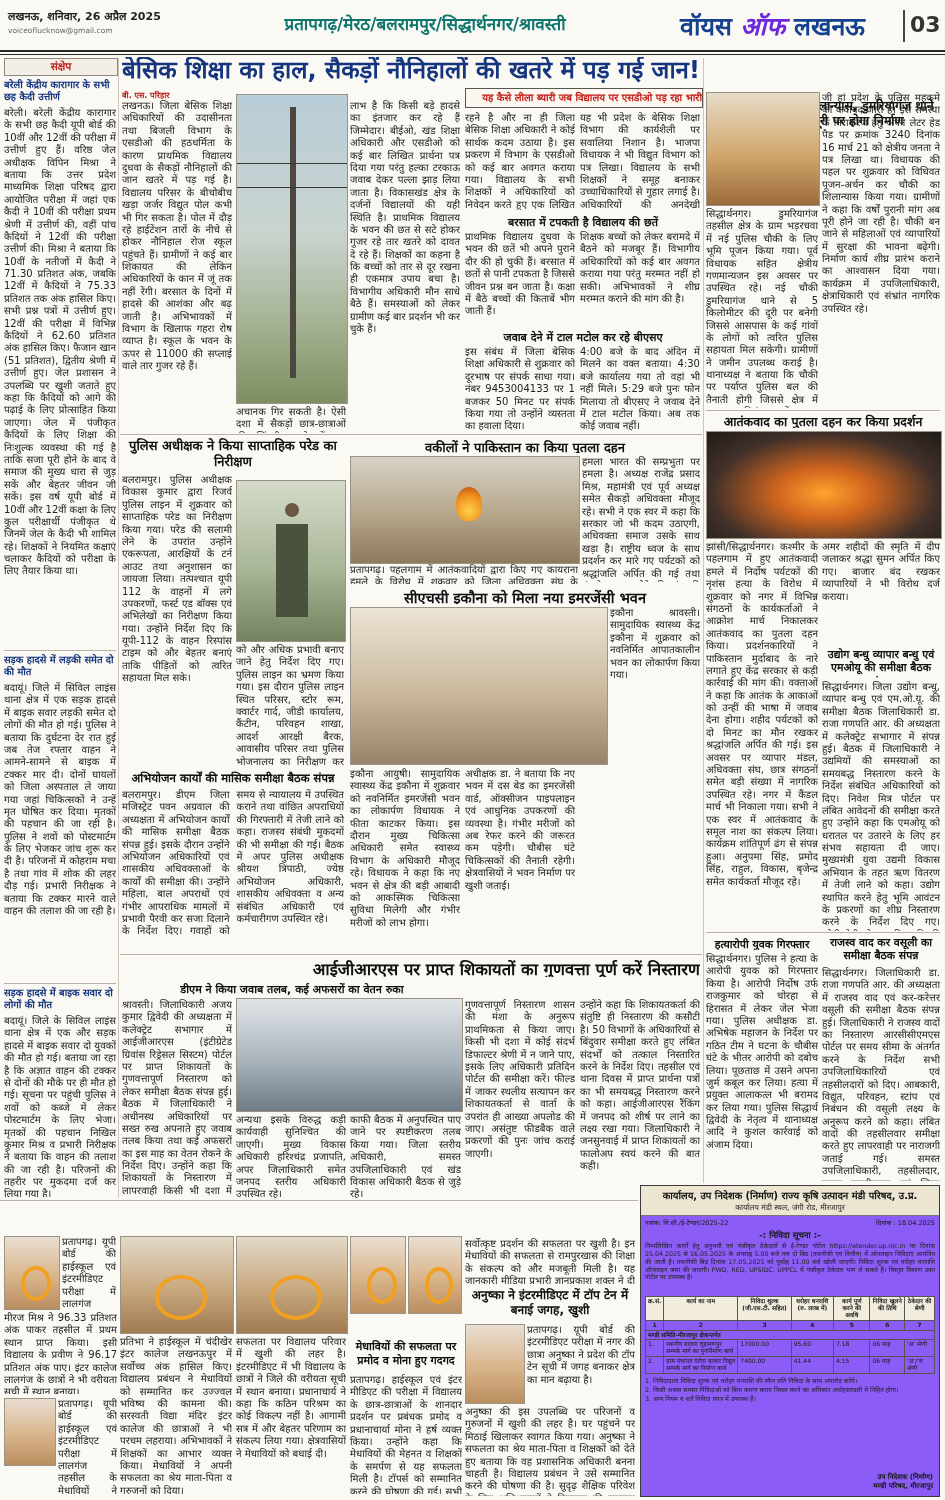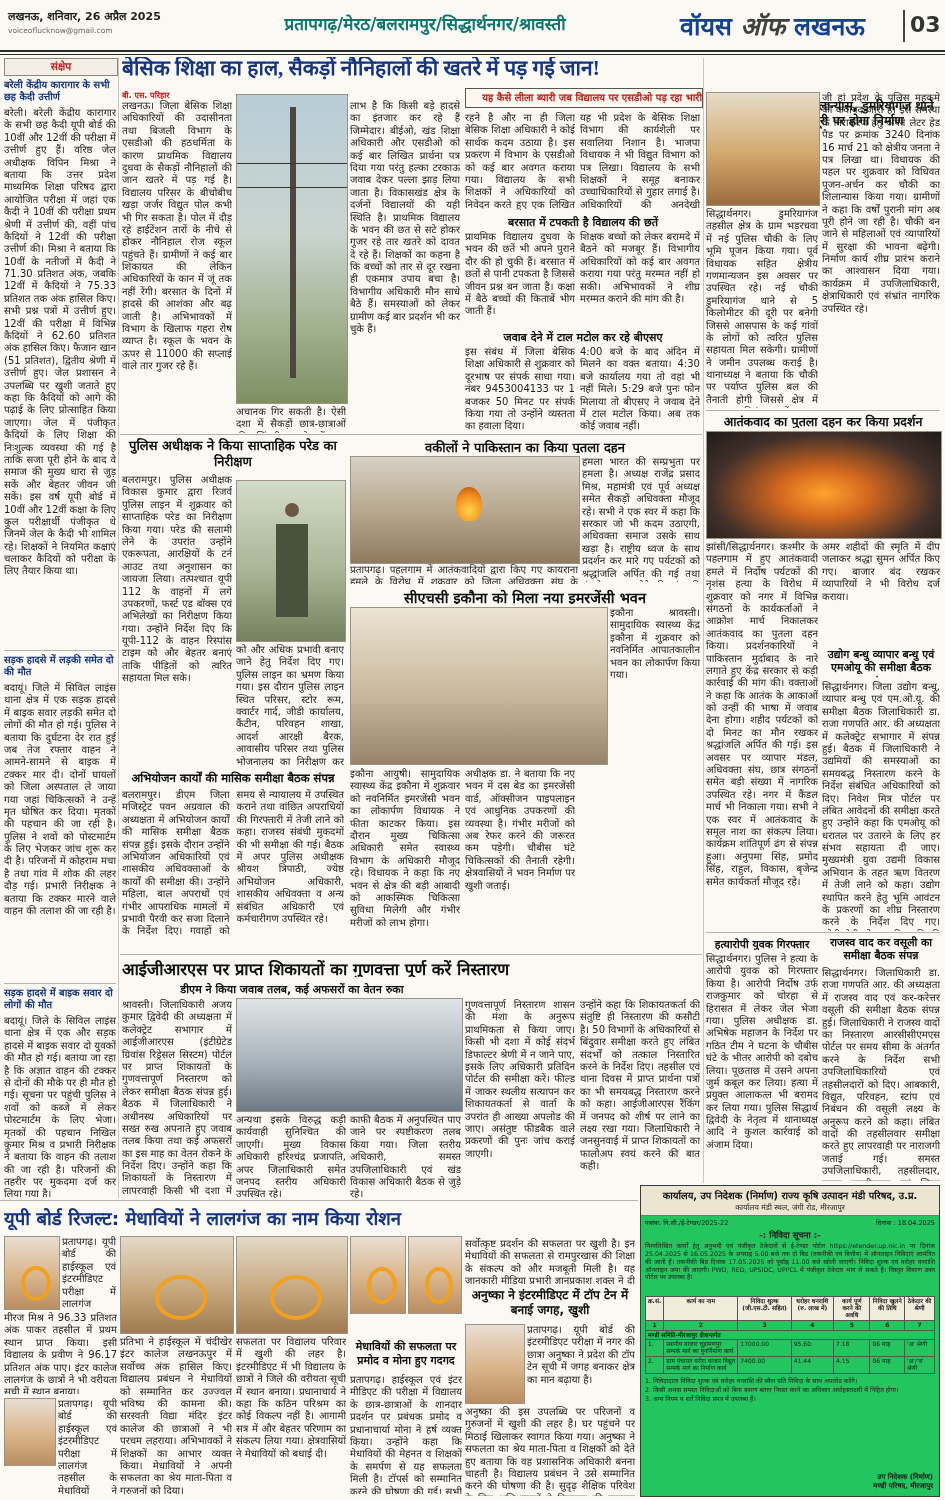--- a/index.html
+++ b/index.html
@@ -11,21 +11,21 @@
   .cols2{column-count:2;column-gap:7px;}
   .hl-blue{font-weight:bold;color:#15357e;}
   .hl-black{font-weight:bold;color:#101010;}
   .red{color:#c0211d;}
   .center{text-align:center;}
   .rule-h{position:absolute;height:1px;background:#b9b2a6;}
   .rule-v{position:absolute;width:1px;background:#cdc6ba;}
   
   .masthead{font-weight:bold;font-size:25px;letter-spacing:0;}
   .masthead .w1{color:#16418f;}
-  .masthead .w2{color:#404040;font-style:italic;}
+  .masthead .w2{color:#6d28d9;font-style:italic;}
   .masthead .w3{color:#16418f;}
   .pageno{font-weight:bold;font-size:22px;color:#333;}
   .hdr-bar{position:absolute;left:0;top:50px;width:945px;height:2px;background:#2a2a2a;}
   .hdr-bar2{position:absolute;left:0;top:54px;width:945px;height:1px;background:#2a2a2a;}
   
   .sankshep-box{border:1px solid #8d867a;background:#f3efe6;font-weight:bold;color:#c0211d;
                 font-size:10.5px;text-align:center;line-height:15px;}
   .boxed-head{border:1px solid #555;background:#fdf8ef;color:#c0211d;font-weight:bold;
               font-size:10px;text-align:right;line-height:18px;}
   
@@ -41,21 +41,21 @@
   .flame{position:absolute;left:46%;top:28%;width:26px;height:34px;border-radius:50% 50% 40% 40%;
          background:radial-gradient(circle at 50% 70%,#ffd24a,#f08a1d 60%,#b34e10);}
   .ph-chc{background:linear-gradient(180deg,#ece4d4 0%,#c9b89d 55%,#98836a 100%);}
   .ph-meeting{background:linear-gradient(180deg,#e0e4e7 0%,#aab4bc 55%,#6e7a85 100%);}
   .ph-ritual{background:linear-gradient(180deg,#e6dcc8 0%,#d2a76c 55%,#9c6b3c 100%);}
   .ph-fire{background:radial-gradient(ellipse at 50% 58%,#ffa22e 0%,#d2661e 28%,#41302a 68%,#201b18 100%);}
   .ph-portrait{background:linear-gradient(180deg,#e9ded2 0%,#d9b48a 55%,#b98e60 100%);}
   .ph-group{background:linear-gradient(180deg,#e3d9c8 0%,#c8a87e 55%,#a07a50 100%);}
   .garland{position:absolute;left:30%;top:40%;width:40%;height:38%;border:4px solid #f0a122;border-radius:50%;}
   
-  .tender-box{border:1.6px solid #3b3b3b;background:#22c55e;}
+  .tender-box{border:1.6px solid #3b3b3b;background:#8b5cf6;}
   .tender-band{background:#ece5d2;border-bottom:1px solid #777;}
   .tender-title{font-weight:bold;font-size:9.8px;text-align:center;color:#111;}
   .tender-sub{font-size:7.6px;text-align:center;color:#222;}
   .tender-small{font-size:6.3px;line-height:1.25;text-align:justify;color:#222;}
   table.tnd{border-collapse:collapse;width:100%;font-size:6px;line-height:1.15;}
   table.tnd th,table.tnd td{border:1px solid #555;padding:1px 2px;vertical-align:top;}
   table.tnd th{font-weight:bold;text-align:center;background:#f2ecdd;}
   .num-cell{text-align:center;font-weight:bold;}
 </style>
 </head>
@@ -84,21 +84,21 @@
   <div class="abs sankshep-box" style="left:4px;top:58px;width:112px;height:16px;text-align:center;">संक्षेप</div>
   <div class="abs hl-blue clip" style="left:4px;top:79px;width:112px;height:26px;font-size:9.8px;line-height:1.2;">बरेली केंद्रीय कारागार के सभी छह कैदी उत्तीर्ण</div>
   <div class="abs body-txt clip" style="left:4px;top:107px;width:112px;height:540px;">बरेली। बरेली केंद्रीय कारागार के सभी छह कैदी यूपी बोर्ड की 10वीं और 12वीं की परीक्षा में उत्तीर्ण हुए हैं। वरिष्ठ जेल अधीक्षक विपिन मिश्रा ने बताया कि उत्तर प्रदेश माध्यमिक शिक्षा परिषद द्वारा आयोजित परीक्षा में जहां एक कैदी ने 10वीं की परीक्षा प्रथम श्रेणी में उत्तीर्ण की, वहीं पांच कैदियों ने 12वीं की परीक्षा उत्तीर्ण की। मिश्रा ने बताया कि 10वीं के नतीजों में कैदी ने 71.30 प्रतिशत अंक, जबकि 12वीं में कैदियों ने 75.33 प्रतिशत तक अंक हासिल किए। सभी प्रश्न पत्रों में उत्तीर्ण हुए। 12वीं की परीक्षा में विभिन्न कैदियों ने 62.60 प्रतिशत अंक हासिल किए। फैजान खान (51 प्रतिशत), द्वितीय श्रेणी में उत्तीर्ण हुए। जेल प्रशासन ने उपलब्धि पर खुशी जताते हुए कहा कि कैदियों को आगे की पढ़ाई के लिए प्रोत्साहित किया जाएगा। जेल में पंजीकृत कैदियों के लिए शिक्षा की निःशुल्क व्यवस्था की गई है ताकि सजा पूरी होने के बाद वे समाज की मुख्य धारा से जुड़ सकें और बेहतर जीवन जी सकें। इस वर्ष यूपी बोर्ड में 10वीं और 12वीं कक्षा के लिए कुल परीक्षार्थी पंजीकृत थे जिनमें जेल के कैदी भी शामिल रहे। शिक्षकों ने नियमित कक्षाएं चलाकर कैदियों को परीक्षा के लिए तैयार किया था।</div>
   <div class="rule-h" style="left:4px;top:650px;width:112px;"></div>
   <div class="abs hl-blue clip" style="left:4px;top:654px;width:112px;height:26px;font-size:9.8px;line-height:1.2;">सड़क हादसे में लड़की समेत दो की मौत</div>
   <div class="abs body-txt clip" style="left:4px;top:682px;width:112px;height:298px;">बदायूं। जिले में सिविल लाइंस थाना क्षेत्र में एक सड़क हादसे में बाइक सवार लड़की समेत दो लोगों की मौत हो गई। पुलिस ने बताया कि दुर्घटना देर रात हुई जब तेज रफ्तार वाहन ने आमने-सामने से बाइक में टक्कर मार दी। दोनों घायलों को जिला अस्पताल ले जाया गया जहां चिकित्सकों ने उन्हें मृत घोषित कर दिया। मृतकों की पहचान की जा रही है। पुलिस ने शवों को पोस्टमार्टम के लिए भेजकर जांच शुरू कर दी है। परिजनों में कोहराम मचा है तथा गांव में शोक की लहर दौड़ गई। प्रभारी निरीक्षक ने बताया कि टक्कर मारने वाले वाहन की तलाश की जा रही है।</div>
   <div class="rule-h" style="left:4px;top:983px;width:112px;"></div>
   <div class="abs hl-blue clip" style="left:4px;top:987px;width:112px;height:26px;font-size:9.8px;line-height:1.2;">सड़क हादसे में बाइक सवार दो लोगों की मौत</div>
   <div class="abs body-txt clip" style="left:4px;top:1015px;width:112px;height:182px;">बदायूं। जिले के सिविल लाइंस थाना क्षेत्र में एक और सड़क हादसे में बाइक सवार दो युवकों की मौत हो गई। बताया जा रहा है कि अज्ञात वाहन की टक्कर से दोनों की मौके पर ही मौत हो गई। सूचना पर पहुंची पुलिस ने शवों को कब्जे में लेकर पोस्टमार्टम के लिए भेजा। मृतकों की पहचान निखिल कुमार मिश्र व प्रभारी निरीक्षक ने बताया कि वाहन की तलाश की जा रही है। परिजनों की तहरीर पर मुकदमा दर्ज कर लिया गया है।</div>
 
-  <div class="abs hl-blue clip" style="left:122px;top:57px;width:580px;height:28px;font-size:21px;line-height:1.1;font-family:Liberation Serif, serif;">बेसिक शिक्षा का हाल, सैकड़ों नौनिहालों की खतरे में पड़ गई जान!</div>
+  <div class="abs hl-blue clip" style="left:122px;top:57px;width:580px;height:28px;font-size:24px;line-height:1.1;">बेसिक शिक्षा का हाल, सैकड़ों नौनिहालों की खतरे में पड़ गई जान!</div>
   <div class="abs red" style="left:122px;top:89px;width:110px;font-size:8px;font-weight:bold;">बी. एस. परिहार</div>
   <div class="abs body-txt clip" style="left:122px;top:100px;width:110px;height:332px;">लखनऊ। जिला बेसिक शिक्षा अधिकारियों की उदासीनता तथा बिजली विभाग के एसडीओ की हठधर्मिता के कारण प्राथमिक विद्यालय दुधवा के सैकड़ों नौनिहालों की जान खतरे में पड़ गई है। विद्यालय परिसर के बीचोबीच खड़ा जर्जर विद्युत पोल कभी भी गिर सकता है। पोल में दौड़ रहे हाईटेंशन तारों के नीचे से होकर नौनिहाल रोज स्कूल पहुंचते हैं। ग्रामीणों ने कई बार शिकायत की लेकिन अधिकारियों के कान में जूं तक नहीं रेंगी। बरसात के दिनों में हादसे की आशंका और बढ़ जाती है। अभिभावकों में विभाग के खिलाफ गहरा रोष व्याप्त है। स्कूल के भवन के ऊपर से 11000 की सप्लाई वाले तार गुजर रहे हैं।</div>
   <div class="ph ph-pole" style="left:236px;top:94px;width:110px;height:308px;">
     <div class="pole-bar"></div>
     <div class="pole-wire"></div>
     <div class="pole-wire2"></div>
   </div>
   <div class="abs body-txt clip" style="left:236px;top:406px;width:110px;height:27px;">अचानक गिर सकती है। ऐसी दशा में सैकड़ों छात्र-छात्राओं की जिंदगी खतरे में पड़ जाएगी। स्कूल परिसर में अधिकारियों का दौरा भी हो चुका है परंतु समाधान नहीं निकला। ग्राम प्रधान ने भी उच्चाधिकारियों को पत्र भेजकर पोल हटवाने की मांग की है।</div>
   <div class="abs body-txt clip" style="left:350px;top:100px;width:110px;height:332px;">लाभ है कि किसी बड़े हादसे का इंतजार कर रहे हैं जिम्मेदार। बीईओ, खंड शिक्षा अधिकारी और एसडीओ को कई बार लिखित प्रार्थना पत्र दिया गया परंतु हल्का टरकाऊ जवाब देकर पल्ला झाड़ लिया जाता है। विकासखंड क्षेत्र के दर्जनों विद्यालयों की यही स्थिति है। प्राथमिक विद्यालय के भवन की छत से सटे होकर गुजर रहे तार खतरे को दावत दे रहे हैं। शिक्षकों का कहना है कि बच्चों को तार से दूर रखना ही एकमात्र उपाय बचा है। विभागीय अधिकारी मौन साधे बैठे हैं। समस्याओं को लेकर ग्रामीण कई बार प्रदर्शन भी कर चुके हैं।</div>
   <div class="abs boxed-head clip" style="left:465px;top:88px;width:236px;height:18px;">यह कैसे लीला ब्यारी जब विद्यालय पर एसडीओ पड़ रहा भारी</div>
@@ -130,21 +130,21 @@
   <div class="abs hl-black clip" style="left:350px;top:587px;width:350px;height:17px;font-size:14.5px;text-align:center;">सीएचसी इकौना को मिला नया इमरजेंसी भवन</div>
   <div class="ph ph-chc" style="left:350px;top:607px;width:256px;height:156px;"></div>
   <div class="abs body-txt clip" style="left:610px;top:607px;width:90px;height:156px;">इकौना श्रावस्ती। सामुदायिक स्वास्थ्य केंद्र इकौना में शुक्रवार को नवनिर्मित आपातकालीन भवन का लोकार्पण किया गया।</div>
   <div class="abs body-txt clip" style="left:350px;top:768px;width:110px;height:184px;">इकौना आयुषी। सामुदायिक स्वास्थ्य केंद्र इकौना में शुक्रवार को नवनिर्मित इमरजेंसी भवन का लोकार्पण विधायक ने फीता काटकर किया। इस दौरान मुख्य चिकित्सा अधिकारी समेत स्वास्थ्य विभाग के अधिकारी मौजूद रहे। विधायक ने कहा कि नए भवन से क्षेत्र की बड़ी आबादी को आकस्मिक चिकित्सा सुविधा मिलेगी और गंभीर मरीजों को लाभ होगा।</div>
   <div class="abs body-txt clip" style="left:465px;top:768px;width:110px;height:184px;">अधीक्षक डा. ने बताया कि नए भवन में दस बेड का इमरजेंसी वार्ड, ऑक्सीजन पाइपलाइन एवं आधुनिक उपकरणों की व्यवस्था है। गंभीर मरीजों को अब रेफर करने की जरूरत कम पड़ेगी। चौबीस घंटे चिकित्सकों की तैनाती रहेगी। क्षेत्रवासियों ने भवन निर्माण पर खुशी जताई।</div>
 
   <div class="abs hl-black clip" style="left:122px;top:770px;width:222px;height:15px;font-size:11.5px;text-align:center;">अभियोजन कार्यों की मासिक समीक्षा बैठक संपन्न</div>
   <div class="abs body-txt cols2 clip" style="left:122px;top:789px;width:222px;height:163px;">बलरामपुर। डीएम जिला मजिस्ट्रेट पवन अग्रवाल की अध्यक्षता में अभियोजन कार्यों की मासिक समीक्षा बैठक संपन्न हुई। इसके दौरान उन्होंने अभियोजन अधिकारियों एवं शासकीय अधिवक्ताओं के कार्यों की समीक्षा की। उन्होंने महिला, बाल अपराधों एवं गंभीर आपराधिक मामलों में प्रभावी पैरवी कर सजा दिलाने के निर्देश दिए। गवाहों को समय से न्यायालय में उपस्थित कराने तथा वांछित अपराधियों की गिरफ्तारी में तेजी लाने को कहा। राजस्व संबंधी मुकदमों की भी समीक्षा की गई। बैठक में अपर पुलिस अधीक्षक श्रीयश त्रिपाठी, ज्येष्ठ अभियोजन अधिकारी, शासकीय अधिवक्ता व अन्य संबंधित अधिकारी एवं कर्मचारीगण उपस्थित रहे।</div>
   <div class="rule-h" style="left:120px;top:954px;width:582px;"></div>
 
-  <div class="abs hl-black clip" style="left:122px;top:957px;width:578px;height:20px;font-size:16.5px;text-align:left;">आईजीआरएस पर प्राप्त शिकायतों का गुणवत्ता पूर्ण करें निस्तारण</div>
+  <div class="abs hl-black clip" style="left:122px;top:957px;width:578px;height:20px;font-size:16.5px;text-align:right;">आईजीआरएस पर प्राप्त शिकायतों का गुणवत्ता पूर्ण करें निस्तारण</div>
   <div class="abs hl-black clip" style="left:122px;top:981px;width:340px;height:14px;font-size:11px;text-align:center;">डीएम ने किया जवाब तलब, कई अफसरों का वेतन रुका</div>
   <div class="abs body-txt clip" style="left:122px;top:999px;width:110px;height:198px;">श्रावस्ती। जिलाधिकारी अजय कुमार द्विवेदी की अध्यक्षता में कलेक्ट्रेट सभागार में आईजीआरएस (इंटीग्रेटेड ग्रिवांस रिड्रेसल सिस्टम) पोर्टल पर प्राप्त शिकायतों के गुणवत्तापूर्ण निस्तारण को लेकर समीक्षा बैठक संपन्न हुई। बैठक में जिलाधिकारी ने अधीनस्थ अधिकारियों पर सख्त रुख अपनाते हुए जवाब तलब किया तथा कई अफसरों का इस माह का वेतन रोकने के निर्देश दिए। उन्होंने कहा कि शिकायतों के निस्तारण में लापरवाही किसी भी दशा में बर्दाश्त नहीं की जाएगी।</div>
   <div class="ph ph-meeting" style="left:236px;top:998px;width:225px;height:112px;"></div>
   <div class="abs body-txt clip" style="left:236px;top:1114px;width:110px;height:84px;">अन्यथा इसके विरुद्ध कड़ी कार्यवाही सुनिश्चित की जाएगी। मुख्य विकास अधिकारी हरिश्चंद्र प्रजापति, अपर जिलाधिकारी समेत जनपद स्तरीय अधिकारी उपस्थित रहे।</div>
   <div class="abs body-txt clip" style="left:350px;top:1114px;width:111px;height:84px;">काफी बैठक में अनुपस्थित पाए जाने पर स्पष्टीकरण तलब किया गया। जिला स्तरीय अधिकारी, समस्त उपजिलाधिकारी एवं खंड विकास अधिकारी बैठक से जुड़े रहे।</div>
   <div class="abs body-txt clip" style="left:465px;top:999px;width:110px;height:198px;">गुणवत्तापूर्ण निस्तारण शासन की मंशा के अनुरूप प्राथमिकता से किया जाए। किसी भी दशा में कोई संदर्भ डिफाल्टर श्रेणी में न जाने पाए, इसके लिए अधिकारी प्रतिदिन पोर्टल की समीक्षा करें। फील्ड में जाकर स्थलीय सत्यापन कर शिकायतकर्ता से वार्ता के उपरांत ही आख्या अपलोड की जाए। असंतुष्ट फीडबैक वाले प्रकरणों की पुनः जांच कराई जाएगी।</div>
   <div class="abs body-txt clip" style="left:580px;top:999px;width:120px;height:198px;">उन्होंने कहा कि शिकायतकर्ता की संतुष्टि ही निस्तारण की कसौटी है। 50 विभागों के अधिकारियों से बिंदुवार समीक्षा करते हुए लंबित संदर्भों को तत्काल निस्तारित करने के निर्देश दिए। तहसील एवं थाना दिवस में प्राप्त प्रार्थना पत्रों का भी समयबद्ध निस्तारण करने को कहा। आईजीआरएस रैंकिंग में जनपद को शीर्ष पर लाने का लक्ष्य रखा गया। जिलाधिकारी ने जनसुनवाई में प्राप्त शिकायतों का फालोअप स्वयं करने की बात कही।</div>
 
   <div class="abs hl-black clip" style="left:706px;top:58px;width:234px;height:31px;font-size:12.5px;line-height:1.2;text-align:center;margin-top:40px;">नई पुलिस चौकी का शिलान्यास, डुमरियागंज थाने से 5 किमी की दूरी पर होगा निर्माण</div>
   <div class="ph ph-ritual" style="left:706px;top:92px;width:112px;height:112px;"></div>
@@ -160,21 +160,20 @@
   <div class="abs hl-black clip" style="left:822px;top:648px;width:118px;height:30px;font-size:10.8px;line-height:1.25;text-align:center;">उद्योग बन्धु व्यापार बन्धु एवं एमओयू की समीक्षा बैठक संपन्न</div>
   <div class="abs body-txt clip" style="left:822px;top:681px;width:118px;height:250px;">सिद्धार्थनगर। जिला उद्योग बन्धु, व्यापार बन्धु एवं एम.ओ.यू. की समीक्षा बैठक जिलाधिकारी डा. राजा गणपति आर. की अध्यक्षता में कलेक्ट्रेट सभागार में संपन्न हुई। बैठक में जिलाधिकारी ने उद्यमियों की समस्याओं का समयबद्ध निस्तारण करने के निर्देश संबंधित अधिकारियों को दिए। निवेश मित्र पोर्टल पर लंबित आवेदनों की समीक्षा करते हुए उन्होंने कहा कि एमओयू को धरातल पर उतारने के लिए हर संभव सहायता दी जाए। मुख्यमंत्री युवा उद्यमी विकास अभियान के तहत ऋण वितरण में तेजी लाने को कहा। उद्योग स्थापित करने हेतु भूमि आवंटन के प्रकरणों का शीघ्र निस्तारण करने के निर्देश दिए गए। ओडीओपी योजना की प्रगति की भी समीक्षा की गई। बैठक में उपायुक्त उद्योग, व्यापार मंडल के पदाधिकारी एवं उद्यमी उपस्थित रहे।</div>
   <div class="rule-h" style="left:706px;top:932px;width:234px;"></div>
 
   <div class="abs hl-black clip" style="left:706px;top:936px;width:112px;height:14px;font-size:10.8px;text-align:center;">हत्यारोपी युवक गिरफ्तार</div>
   <div class="abs body-txt clip" style="left:706px;top:953px;width:112px;height:228px;">सिद्धार्थनगर। पुलिस ने हत्या के आरोपी युवक को गिरफ्तार किया है। आरोपी निर्दोष उर्फ राजकुमार को चोरहा से हिरासत में लेकर जेल भेजा गया। पुलिस अधीक्षक डा. अभिषेक महाजन के निर्देश पर गठित टीम ने घटना के चौबीस घंटे के भीतर आरोपी को दबोच लिया। पूछताछ में उसने अपना जुर्म कबूल कर लिया। हत्या में प्रयुक्त आलाकत्ल भी बरामद कर लिया गया। पुलिस सिद्धार्थ द्विवेदी के नेतृत्व में थानाध्यक्ष आदि ने कुशल कार्रवाई को अंजाम दिया।</div>
   <div class="abs hl-black clip" style="left:822px;top:936px;width:118px;height:28px;font-size:10.8px;line-height:1.25;text-align:center;">राजस्व वाद कर वसूली का समीक्षा बैठक संपन्न</div>
   <div class="abs body-txt clip" style="left:822px;top:967px;width:118px;height:214px;">सिद्धार्थनगर। जिलाधिकारी डा. राजा गणपति आर. की अध्यक्षता में राजस्व वाद एवं कर-करेत्तर वसूली की समीक्षा बैठक संपन्न हुई। जिलाधिकारी ने राजस्व वादों का निस्तारण आरसीसीएमएस पोर्टल पर समय सीमा के अंतर्गत करने के निर्देश सभी उपजिलाधिकारियों एवं तहसीलदारों को दिए। आबकारी, विद्युत, परिवहन, स्टांप एवं निबंधन की वसूली लक्ष्य के अनुरूप करने को कहा। लंबित वादों की तहसीलवार समीक्षा करते हुए लापरवाही पर नाराजगी जताई गई। समस्त उपजिलाधिकारी, तहसीलदार, नायब तहसीलदार एवं जिला स्तरीय अधिकारी बैठक में उपस्थित रहे। वसूली में शिथिलता पाए जाने पर संबंधित के विरुद्ध कार्यवाही के निर्देश दिए गए। लक्ष्य के सापेक्ष लेखपालवार कार्यवाही की जाएगी।</div>
 
   <div class="rule-h" style="left:0px;top:1200px;width:638px;"></div>
-  <div class="abs hl-blue clip" style="left:4px;top:1205px;width:632px;height:25px;font-size:18.5px;">यूपी बोर्ड रिजल्ट: मेधावियों ने लालगंज का नाम किया रोशन</div>
   <div class="ph ph-portrait" style="left:4px;top:1236px;width:54px;height:72px;">
     <div class="garland"></div>
   </div>
   <div class="abs body-txt clip" style="left:62px;top:1236px;width:54px;height:72px;">प्रतापगढ़। यूपी बोर्ड की हाईस्कूल एवं इंटरमीडिएट परीक्षा में लालगंज तहसील के मेधावियों ने शानदार प्रदर्शन कर क्षेत्र का नाम रोशन किया है। शोभनाथ इंटर कालेज सहित क्षेत्र के विद्यालयों में मेधावियों का माल्यार्पण कर स्वागत किया गया।</div>
   <div class="ph ph-group" style="left:120px;top:1236px;width:112px;height:96px;">
     <div class="garland"></div>
   </div>
   <div class="ph ph-group" style="left:236px;top:1236px;width:110px;height:96px;">
     <div class="garland"></div>
   </div>

